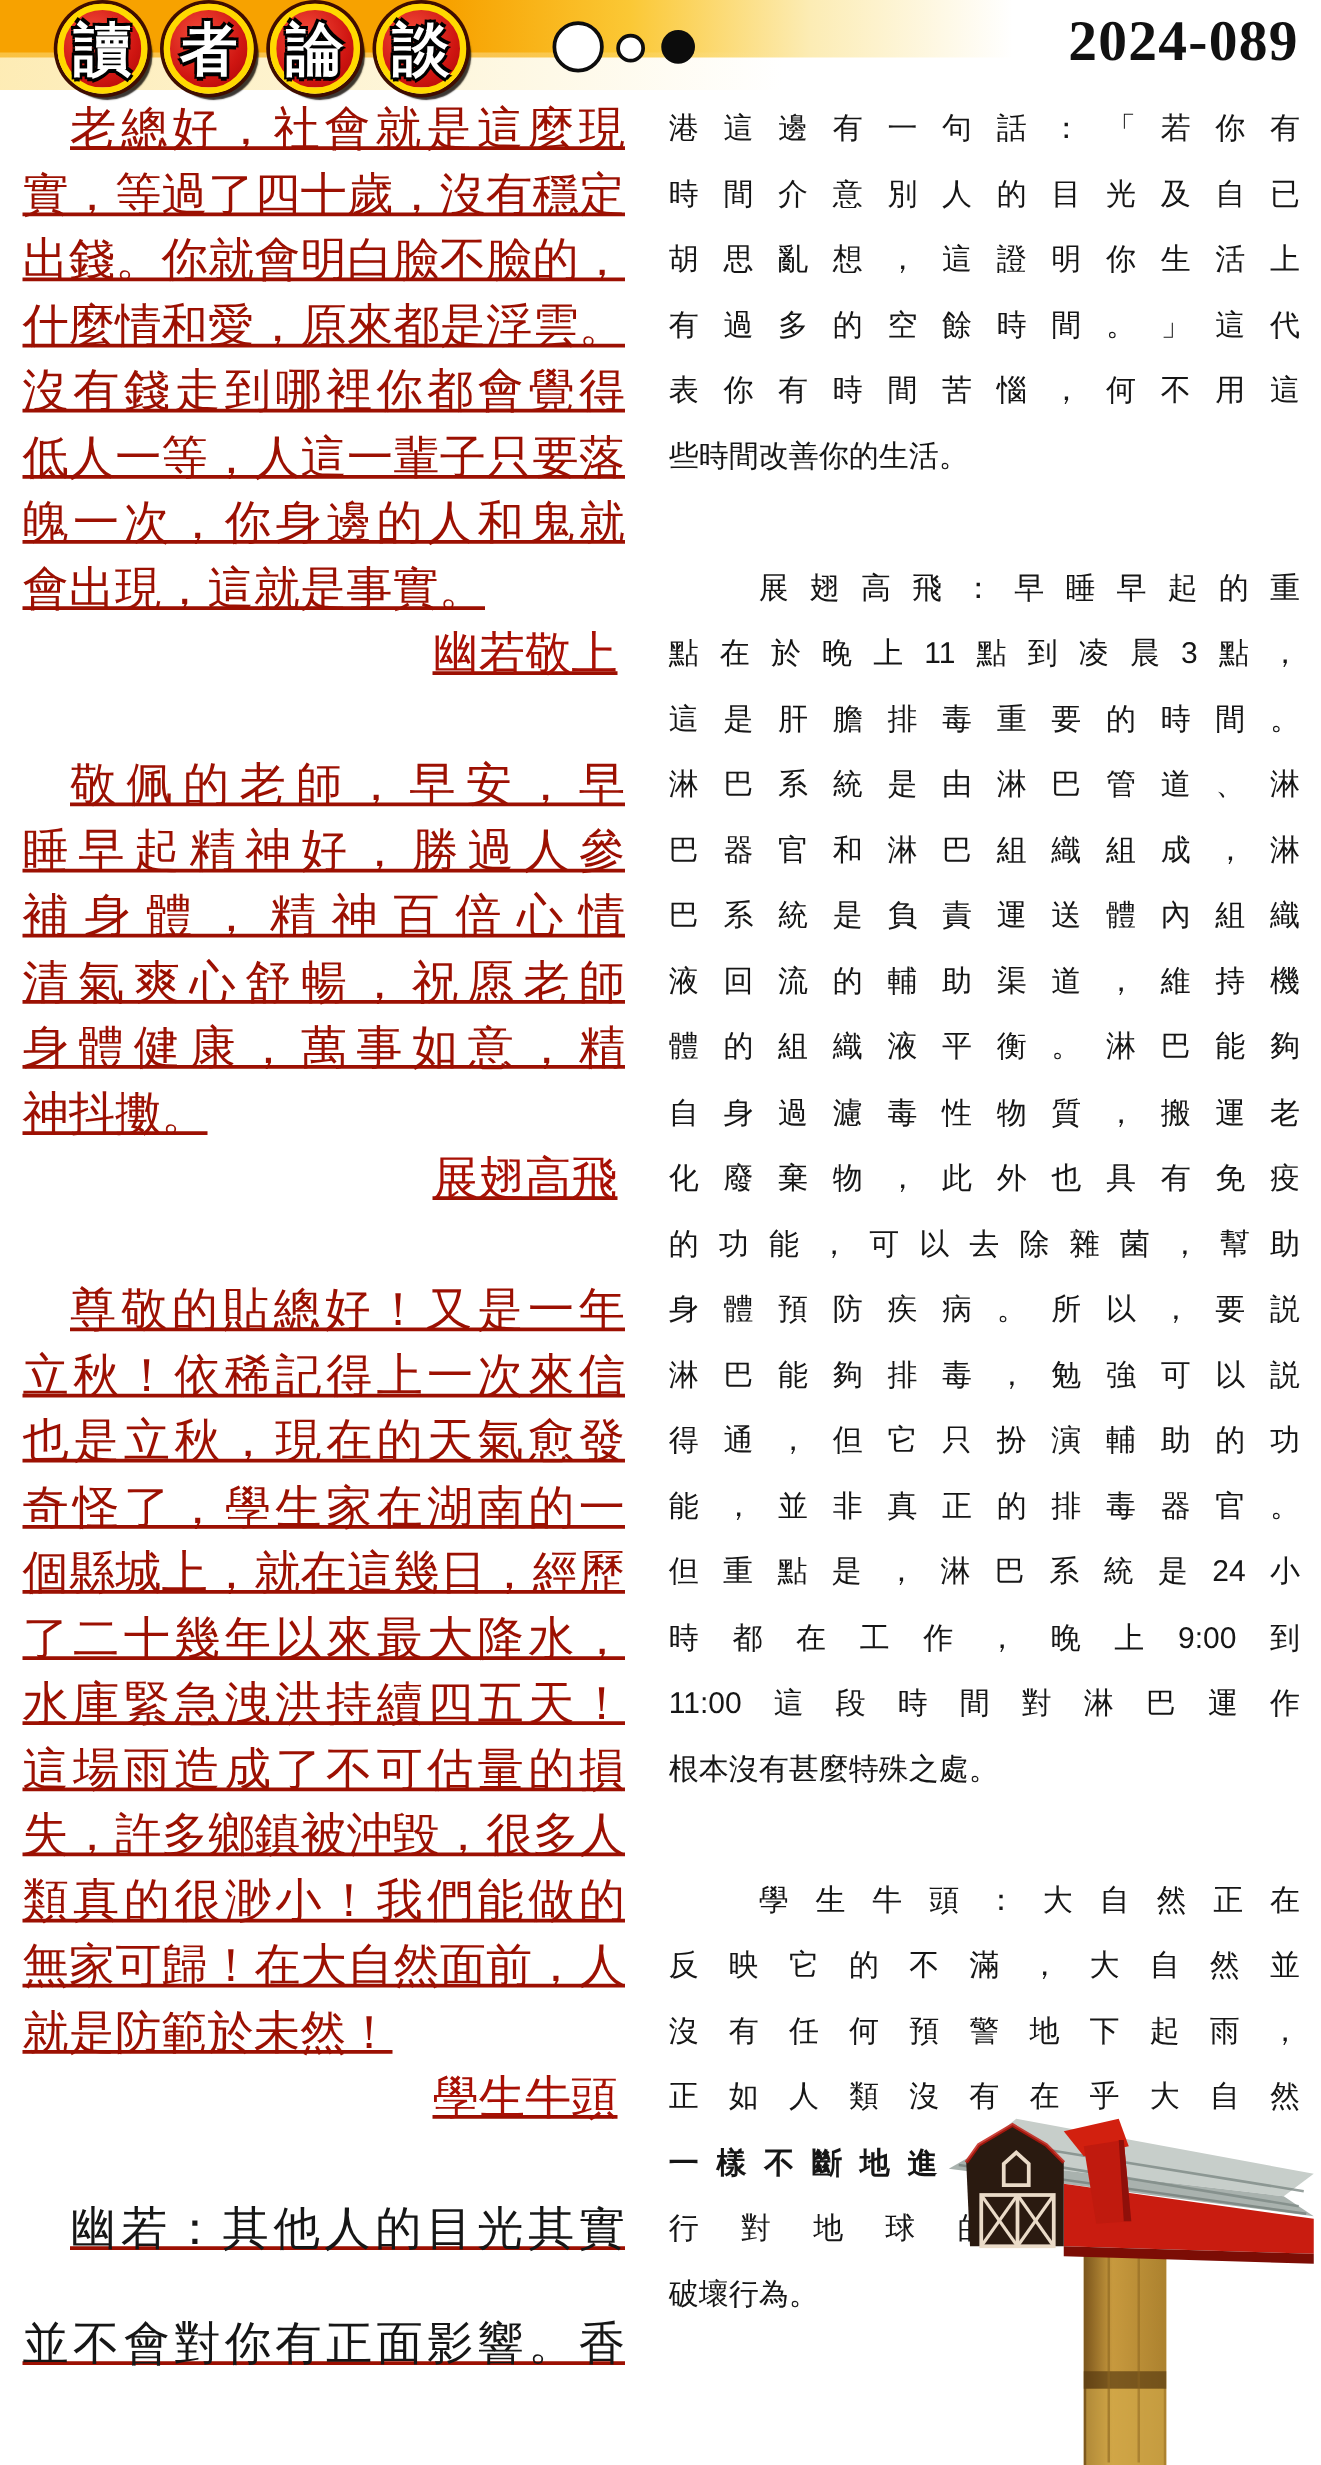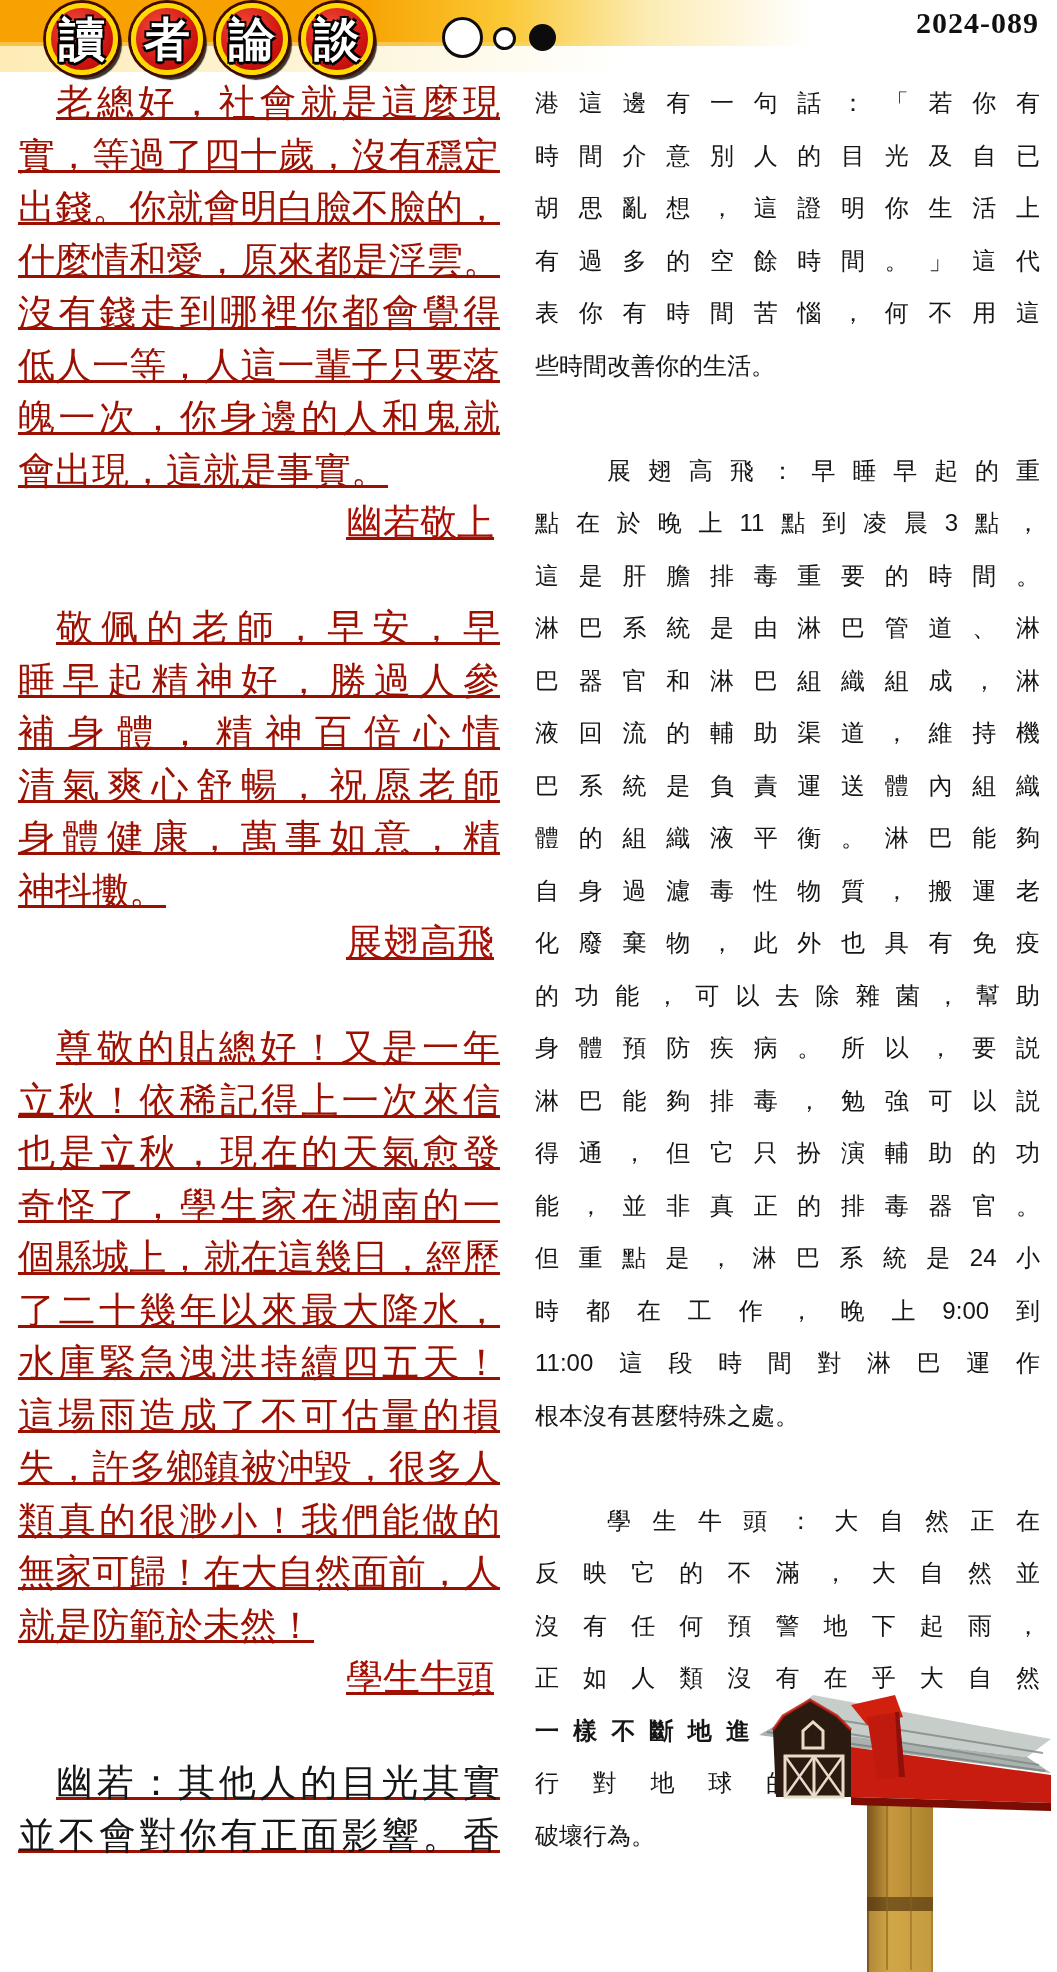--- a/index.html
+++ b/index.html
@@ -25,36 +25,36 @@
     color:#fff;font-size:46px;font-weight:bold;line-height:1;
     text-shadow:-2px -2px 0 #000,2px -2px 0 #000,-2px 2px 0 #000,2px 2px 0 #000,0 3px 0 #000;
   }
   .circle{position:absolute;border-radius:50%;box-sizing:border-box;}
   .c-big{left:442px;top:17px;width:41px;height:41px;border:3px solid #0d0d0d;background:#fff;}
   .c-small{left:493px;top:27px;width:23px;height:23px;border:3px solid #0d0d0d;background:#fff;}
   .c-dot{left:529px;top:24px;width:27px;height:27px;background:#0c0c0c;}
   .issue{
     position:absolute;right:18px;top:6px;
     font-family:"Liberation Serif","DejaVu Serif",serif;font-weight:bold;
-    font-size:30px;color:var(--issue_black,#111);letter-spacing:1px;
+    font-size:46px;color:var(--issue_black,#111);letter-spacing:1px;
   }
   
   .col{position:absolute;top:77px;}
   .col-left{left:18px;width:482px;font-size:37px;color:var(--letter_red,#9c1002);text-decoration:underline;}
   .col-right{left:535px;width:505px;font-size:24px;color:var(--reply_black,#161616);}
   .letter-block + .letter-block{margin-top:52.5px;}
   .line{
     height:52.5px;line-height:52.5px;white-space:nowrap;
     text-align:justify;text-align-last:justify;
   }
   .line.indent{text-indent:38px;}
   .line.indent2{text-indent:72px;}
   .line.end{text-align-last:left;}
   .line.sig{text-align-last:right;padding-right:6px;color:var(--sig_red,#a81005);}
-  .reply-block .line{color:var(--reply_black,#161616);}
+  .reply-block .line{color:var(--reply_black,#161616);margin-top:39px;}
   .line.n1{width:215px;font-weight:bold;}
   .line.n2{width:255px;}
   .line.n3{width:190px;text-align-last:left;}
   
   .mailbox{position:absolute;left:655px;top:1615px;width:402px;height:357px;}
 </style>
 </head>
 <body>
 
 <div class="page">
@@ -144,22 +144,22 @@
           <div class="line end">些時間改善你的生活。</div>
         </div>
     </div>
     <div class="letter-block">
       <div>
           <div class="line indent2">展翅高飛：早睡早起的重</div>
           <div class="line">點在於晚上11點到凌晨3點，</div>
           <div class="line">這是肝膽排毒重要的時間。</div>
           <div class="line">淋巴系統是由淋巴管道、淋</div>
           <div class="line">巴器官和淋巴組織組成，淋</div>
+          <div class="line">巴系統是負責運送體內組織</div>
           <div class="line">液回流的輔助渠道，維持機</div>
-          <div class="line">巴系統是負責運送體內組織</div>
           <div class="line">體的組織液平衡。淋巴能夠</div>
           <div class="line">自身過濾毒性物質，搬運老</div>
           <div class="line">化廢棄物，此外也具有免疫</div>
           <div class="line">的功能，可以去除雜菌，幫助</div>
           <div class="line">身體預防疾病。所以，要説</div>
           <div class="line">淋巴能夠排毒，勉強可以説</div>
           <div class="line">得通，但它只扮演輔助的功</div>
           <div class="line">能，並非真正的排毒器官。</div>
           <div class="line">但重點是，淋巴系統是24小</div>
           <div class="line">時都在工作，晚上9:00到</div>

